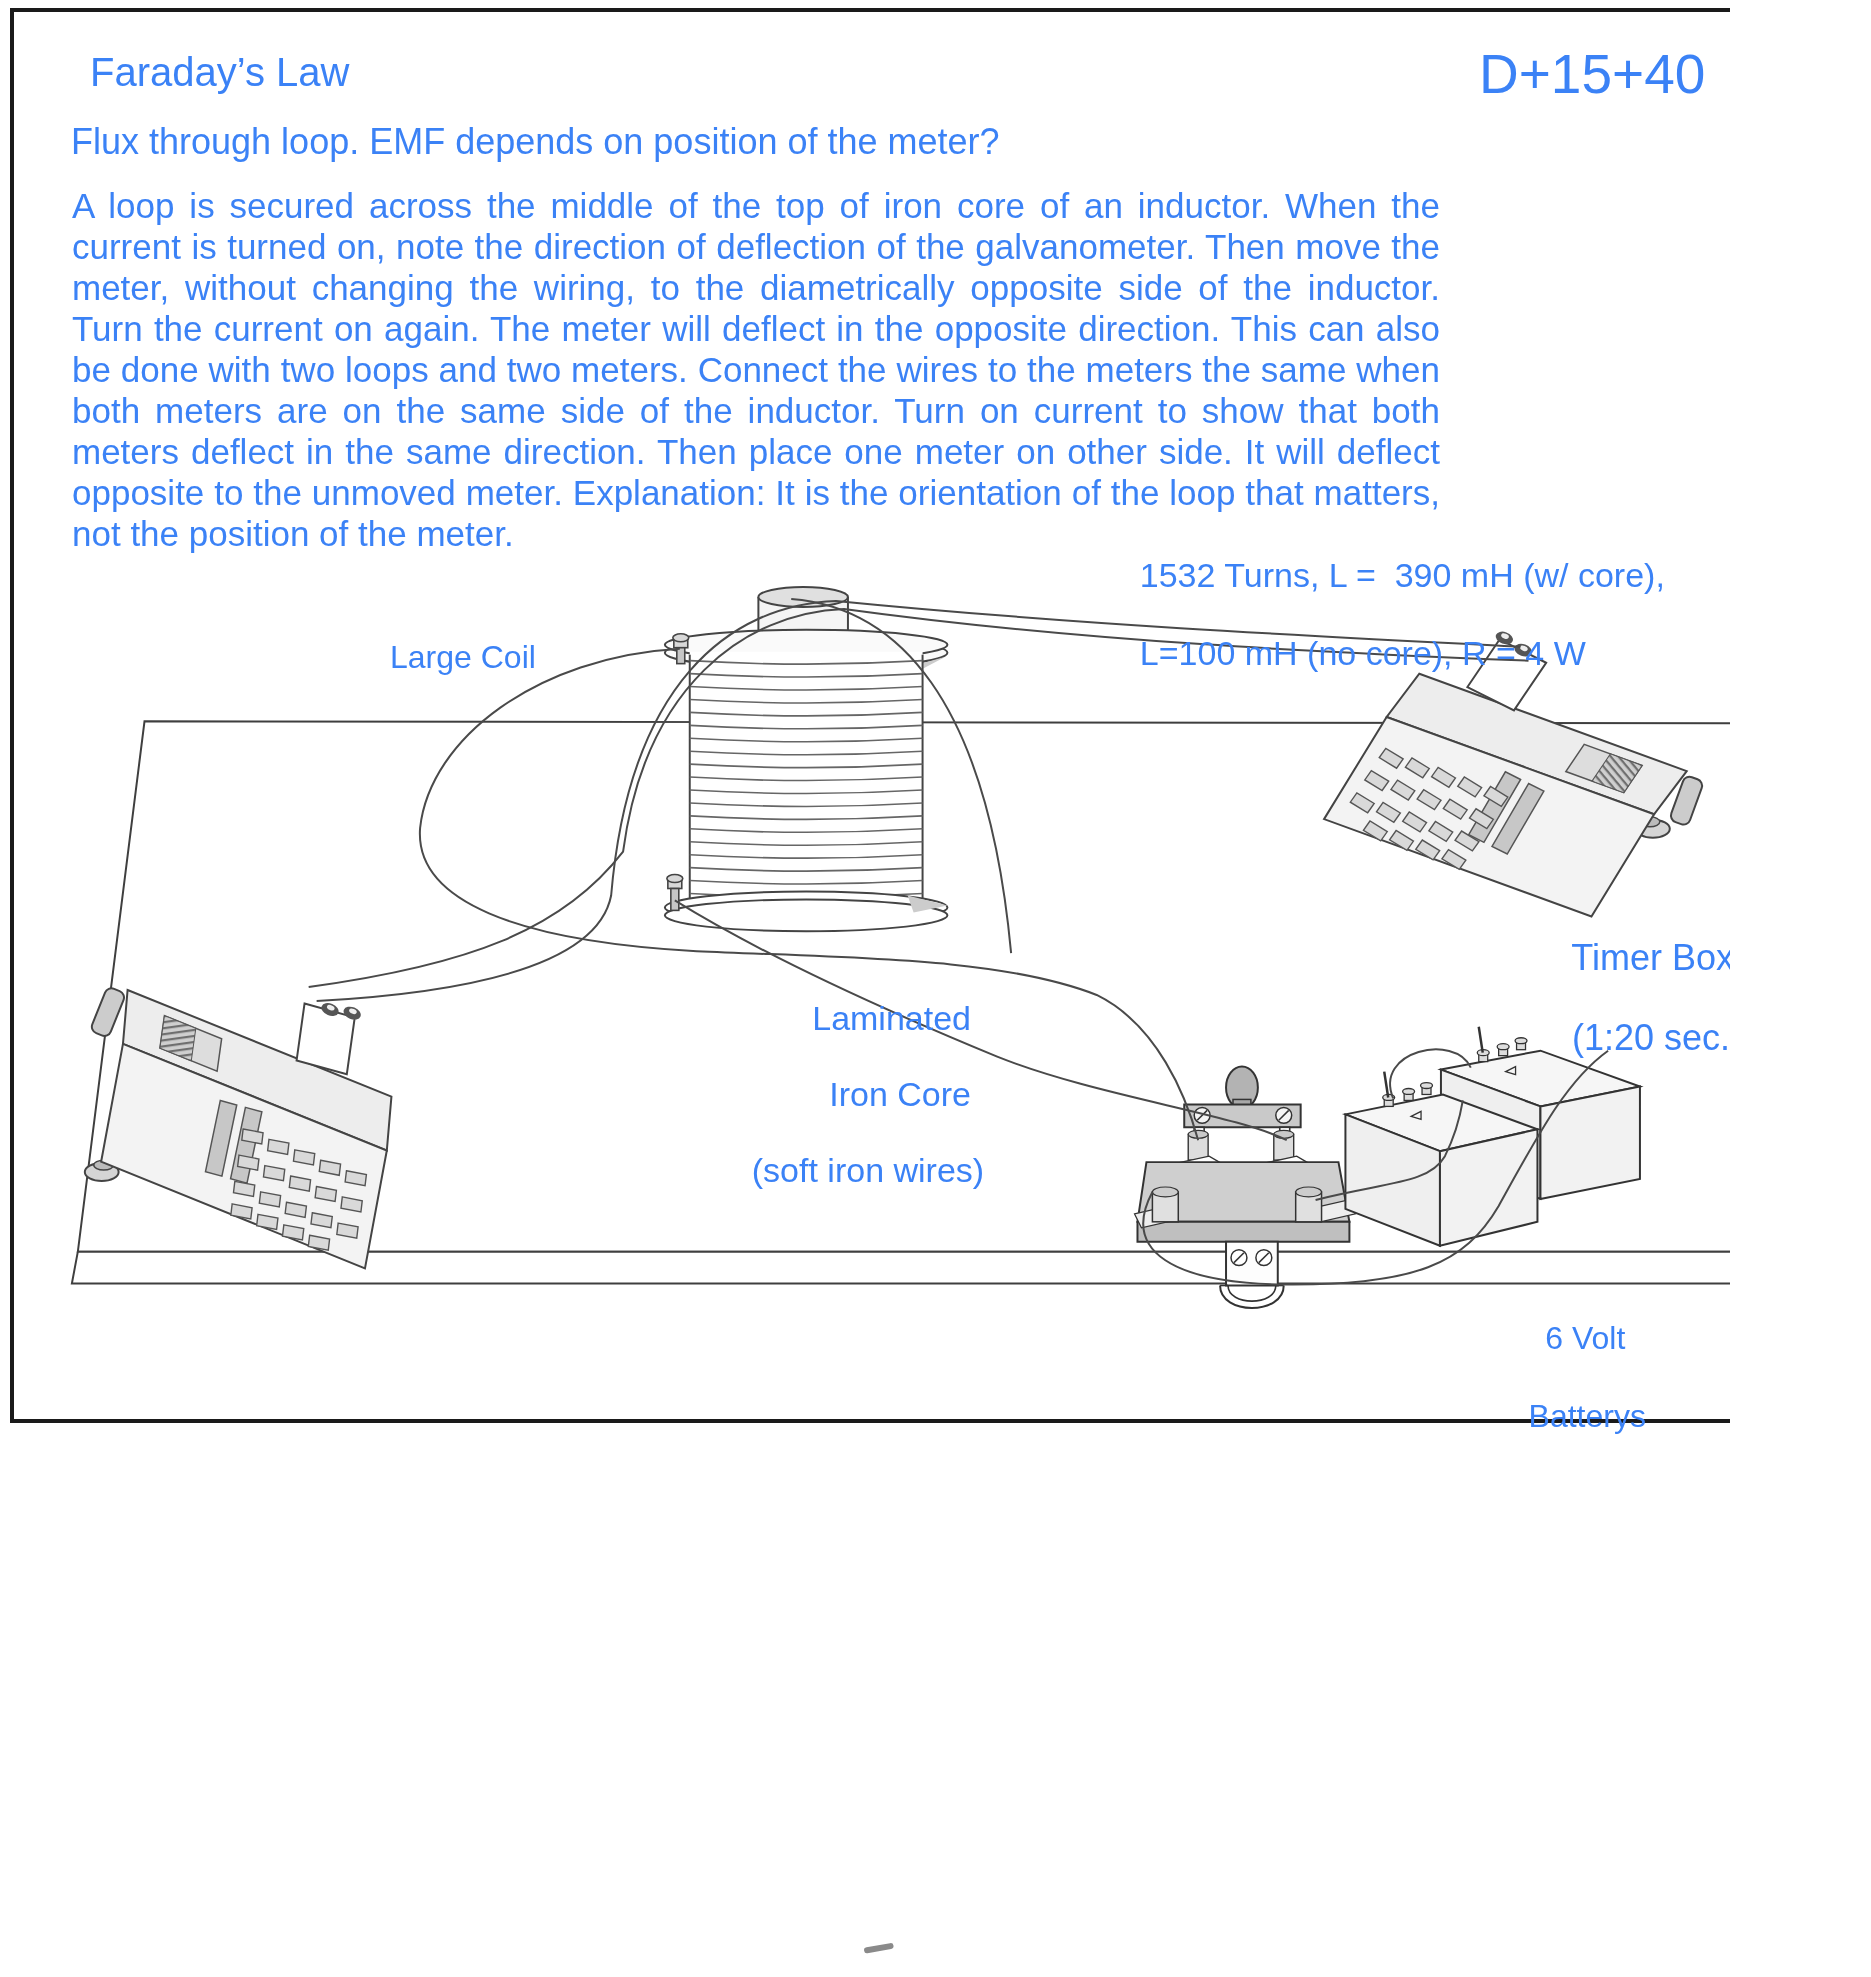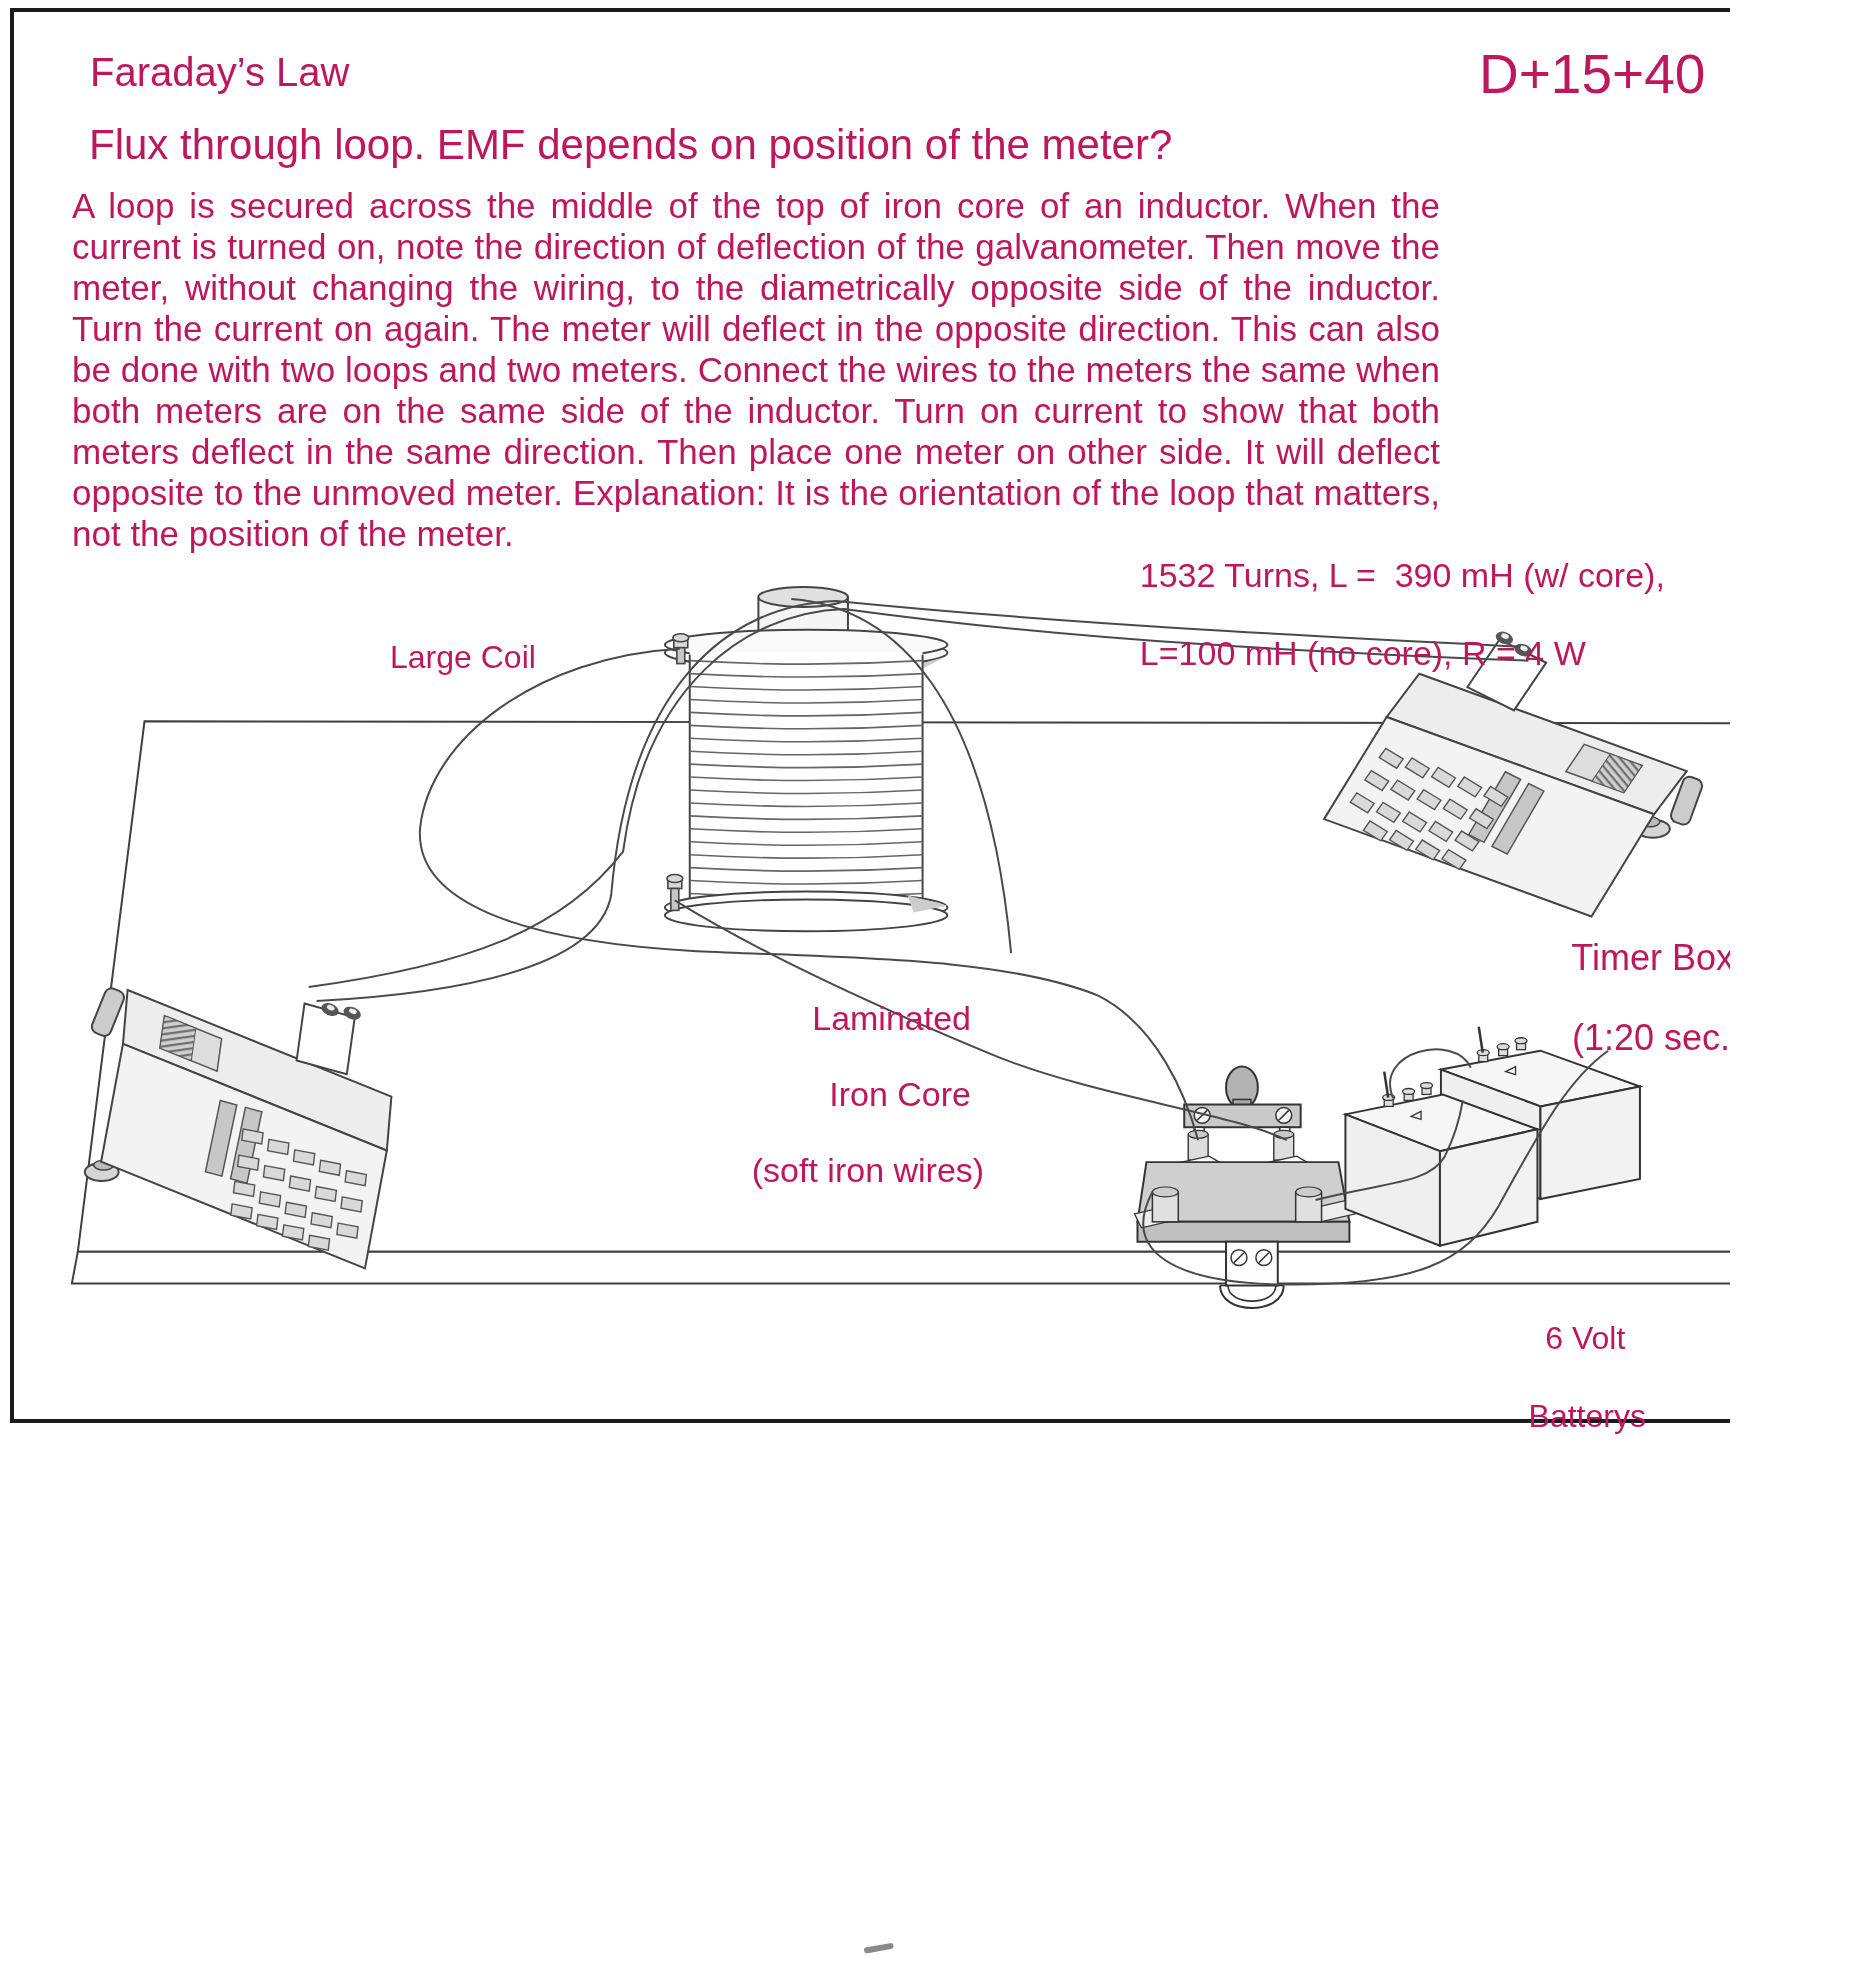--- a/index.html
+++ b/index.html
@@ -1,23 +1,23 @@
 <!DOCTYPE html>
 <html><head>
 <meta charset="utf-8">
 <style>
   html,body{margin:0;padding:0;background:#fff;}
   #page{position:relative;width:1730px;height:1977px;background:#fff;overflow:hidden;
-        font-family:"Liberation Sans",sans-serif;color:#be185d;}
+        font-family:"Liberation Sans",sans-serif;color:#3b82f6;}
   #frame{position:absolute;left:10px;top:8px;width:1832px;height:1407px;border:4px solid #1a1a1a;background:#fff;}
   #diagram-svg{position:absolute;left:0;top:0;width:1872px;height:1977px;}
   .lbl{position:absolute;white-space:pre;}
   #title{left:90px;top:50px;font-size:40px;}
   #catalog{left:1479px;top:42px;font-size:55px;}
-  #subtitle{left:89px;top:121px;font-size:42px;}
+  #subtitle{left:71px;top:121px;font-size:36px;}
   #para{left:72px;top:185px;width:1368px;font-size:35px;line-height:41px;text-align:justify;white-space:normal;}
   #lbl-large-coil{left:390px;top:639px;font-size:32px;}
   #lbl-specs{left:1102px;top:517px;font-size:34px;line-height:39px;}
   #lbl-core{left:714px;top:961px;width:257px;text-align:right;font-size:34px;line-height:38px;}
   #lbl-timer{left:1532px;top:898px;font-size:36px;line-height:40px;}
   #lbl-knife{left:1194px;top:1313px;width:149px;text-align:center;font-size:36px;line-height:39px;}
   #lbl-batt{left:1493px;top:1280px;width:149px;text-align:center;font-size:32px;line-height:39px;}
 </style>
 </head>
 <body>

